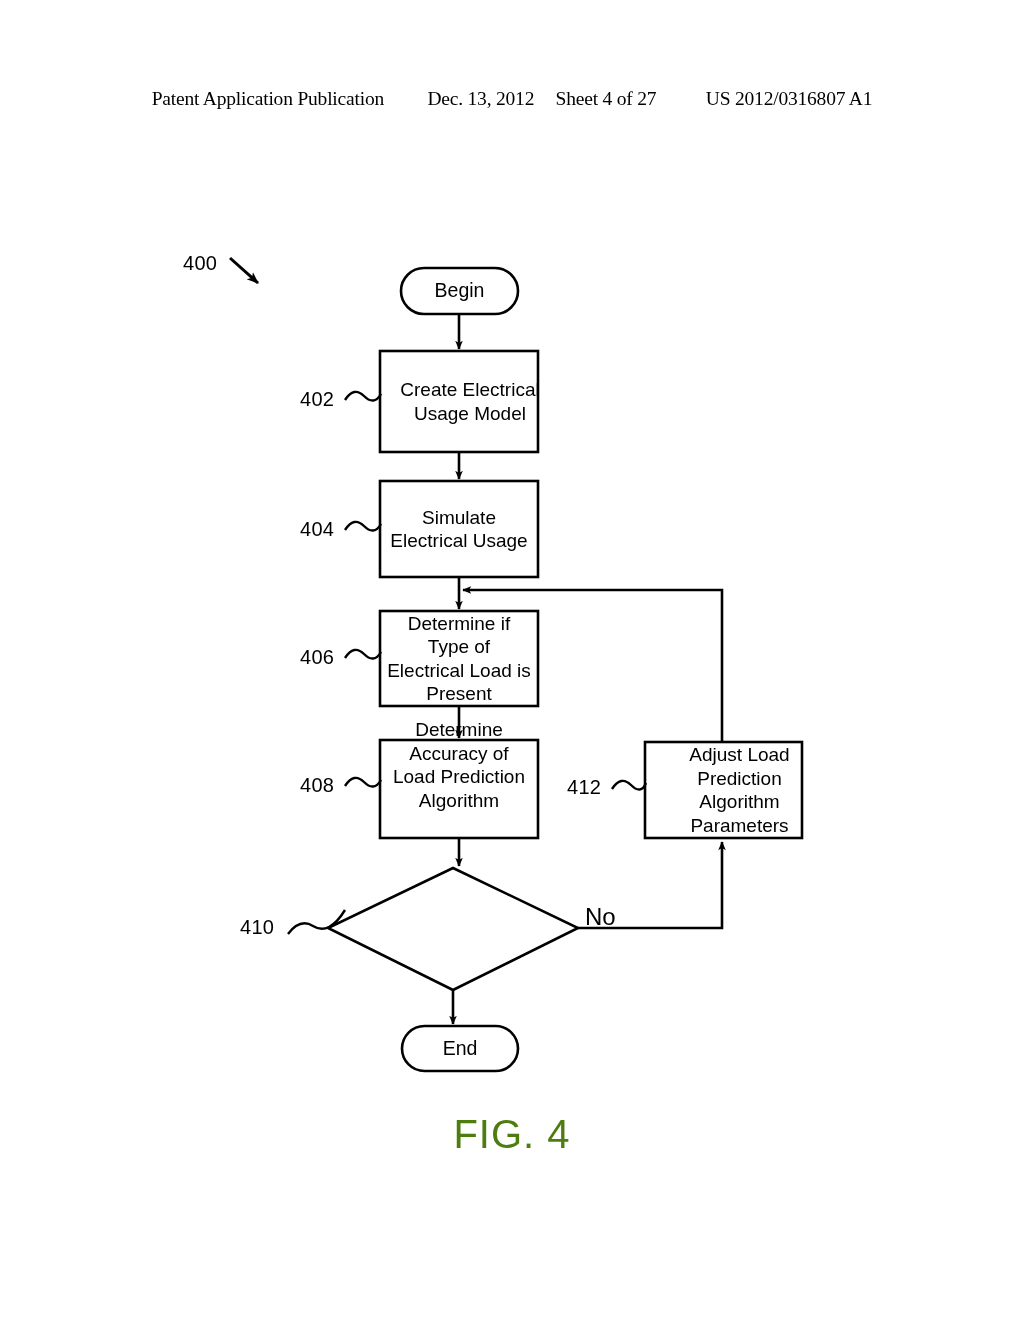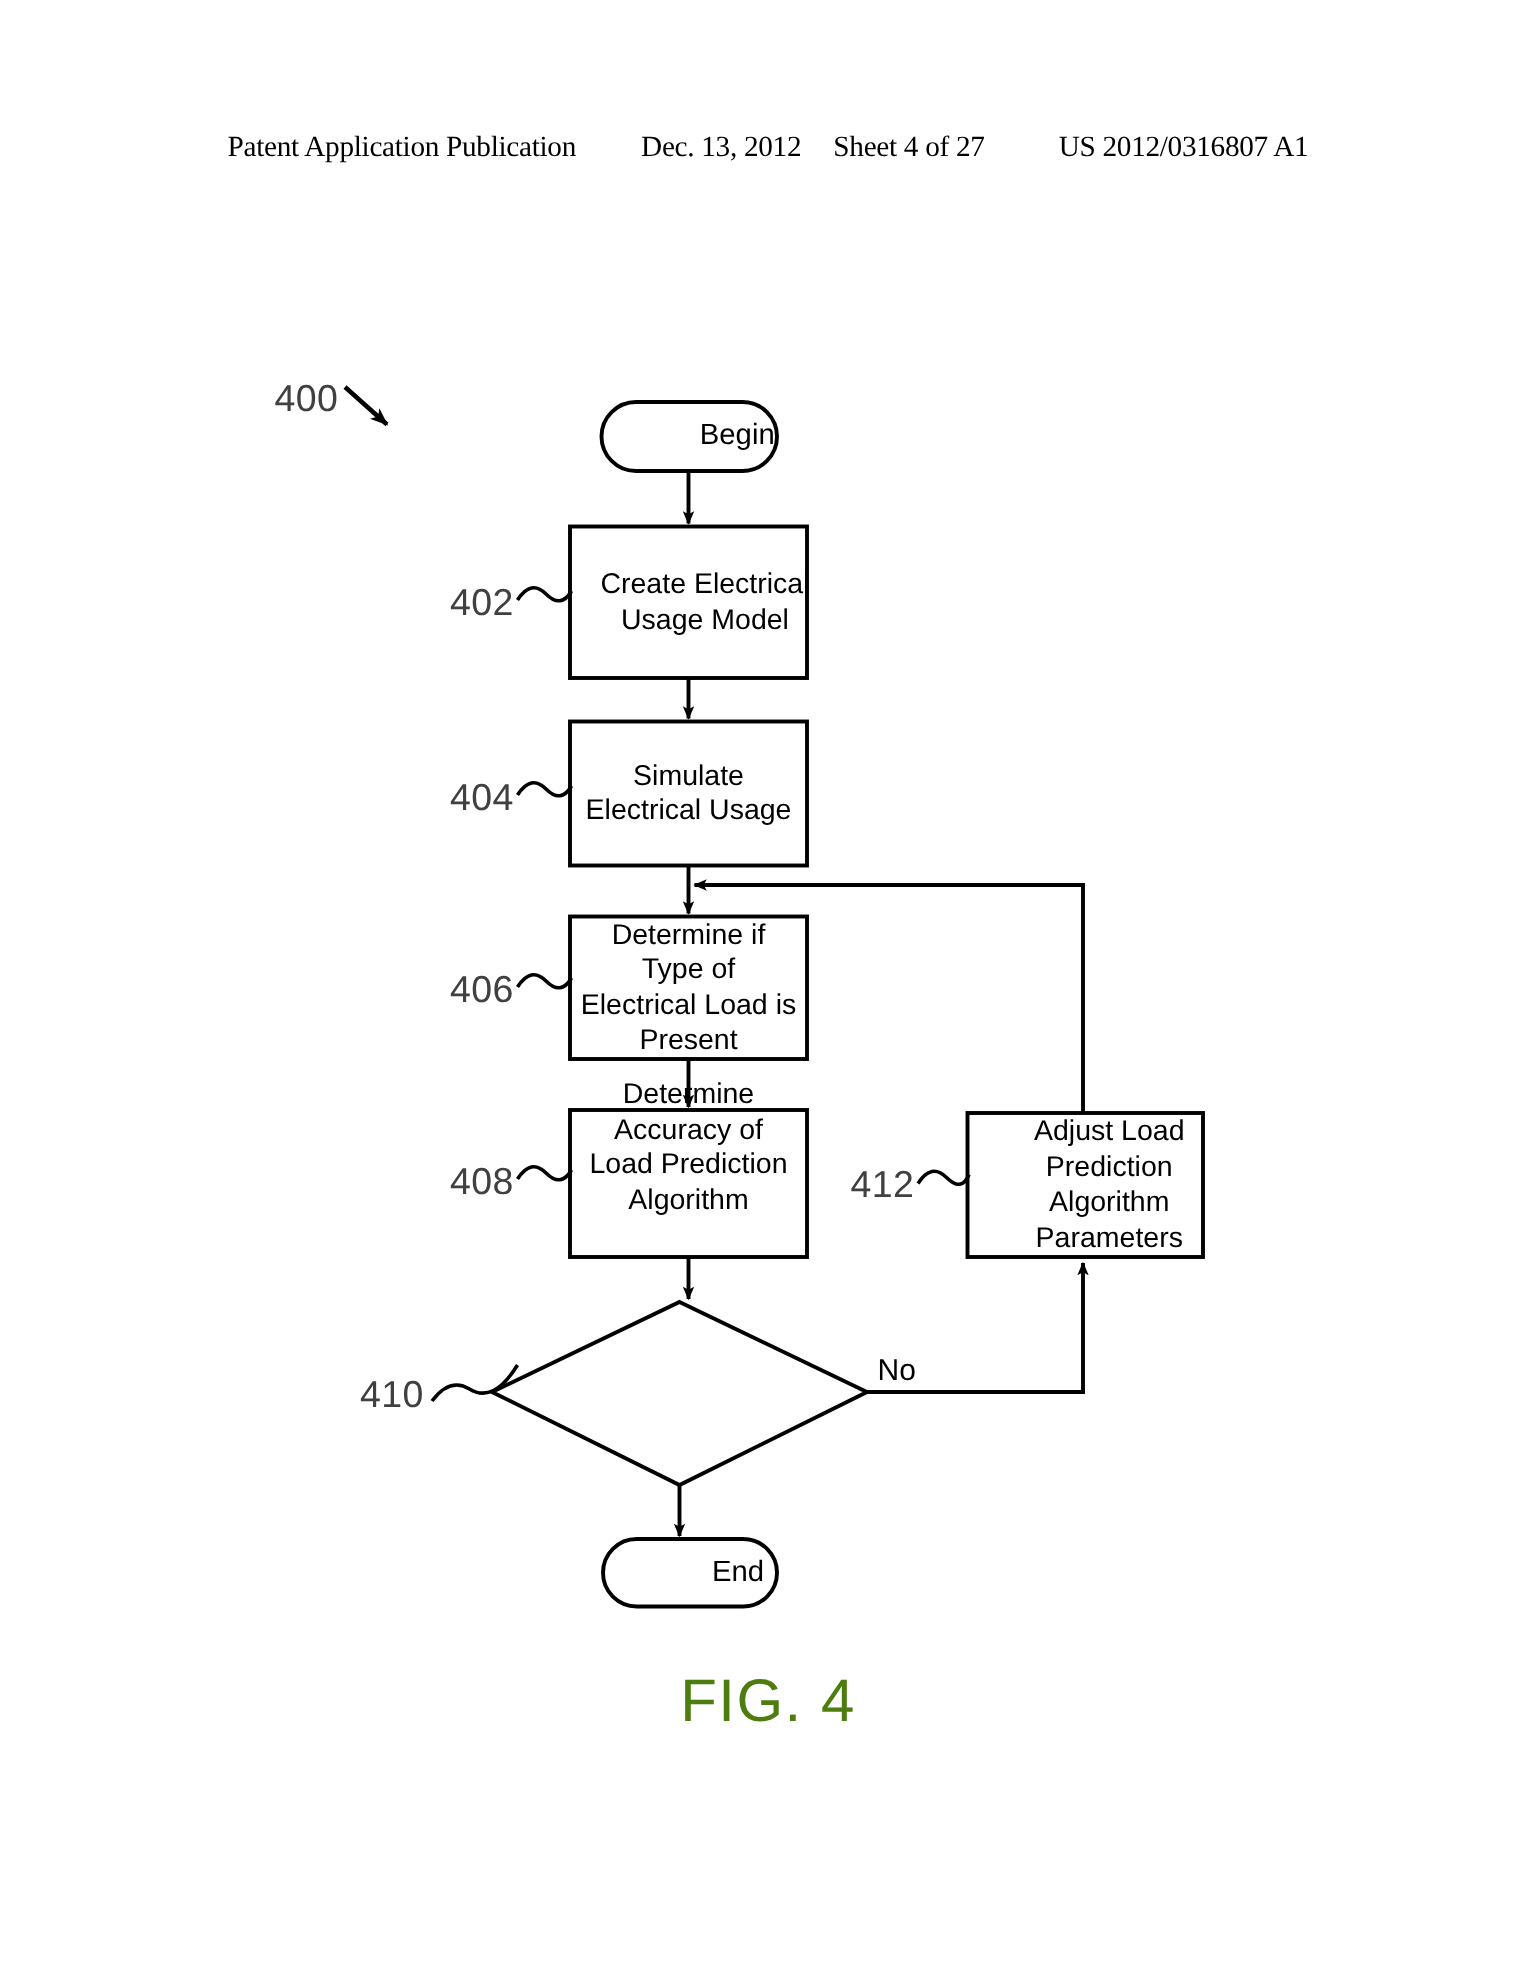--- a/index.html
+++ b/index.html
@@ -58,34 +58,34 @@
     justify-content: center;
     text-align: center;
     font-family: "Liberation Sans", sans-serif;
     font-size: 19px;
     line-height: 23.5px;
     color: #000000;
     pointer-events: none;
     white-space: pre-line;
   }
 
-  .term-text { font-size: 19.5px; margin-left: 32px; }
+  .term-text { font-size: 19.5px; }
 
   .ref-label {
     position: absolute;
     font-family: "Liberation Sans", sans-serif;
-    font-size: 25px;
+    font-size: 20px;
     letter-spacing: 0.3px;
-    color: #404040;
+    color: #000000;
   }
 
   .branch-label {
     position: absolute;
     font-family: "Liberation Sans", sans-serif;
-    font-size: 20px;
+    font-size: 24px;
     color: #000000;
   }
 
   #fig-caption {
     position: absolute;
     left: 0;
     top: 1112px;
     width: 1024px;
     text-align: center;
     font-family: "Liberation Sans", sans-serif;

